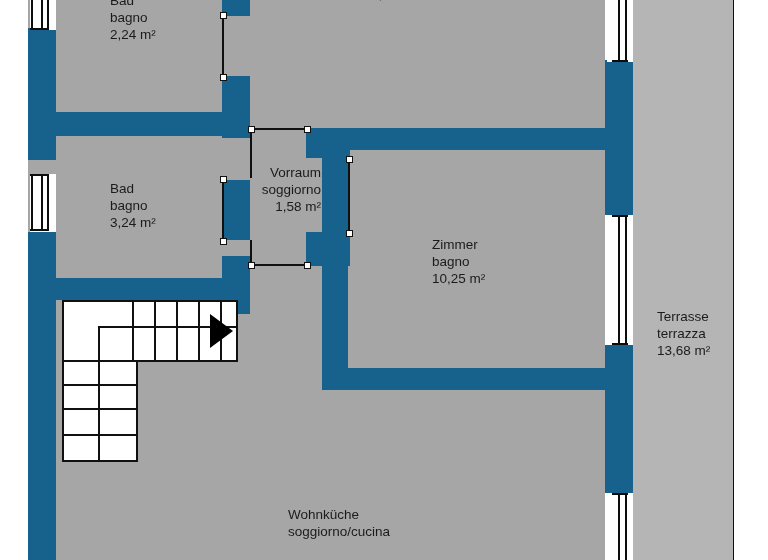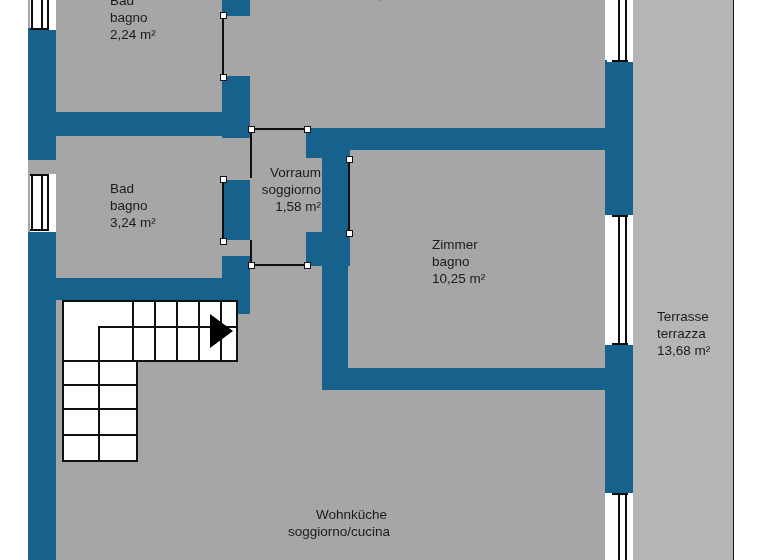--- a/index.html
+++ b/index.html
@@ -172,21 +172,21 @@
     <span class="ln">1,58 m²</span>
   </div>
 
   <div class="abs label" style="left:432px;top:236px;">
     <span class="ln">Zimmer</span>
     <span class="ln">bagno</span>
     <span class="ln">10,25 m²</span>
   </div>
 
   <div class="abs label r-align" style="left:288px;top:506px;width:130px;">
-    <span class="ln" style="text-align:left;margin-left:28px;">Wohnküche</span>
+    <span class="ln" style="text-align:left;">Wohnküche</span>
     <span class="ln" style="text-align:left;">soggiorno/cucina</span>
   </div>
 
   <div class="abs label" style="left:657px;top:308px;">
     <span class="ln">Terrasse</span>
     <span class="ln">terrazza</span>
     <span class="ln">13,68 m²</span>
   </div>
 
 </div>

